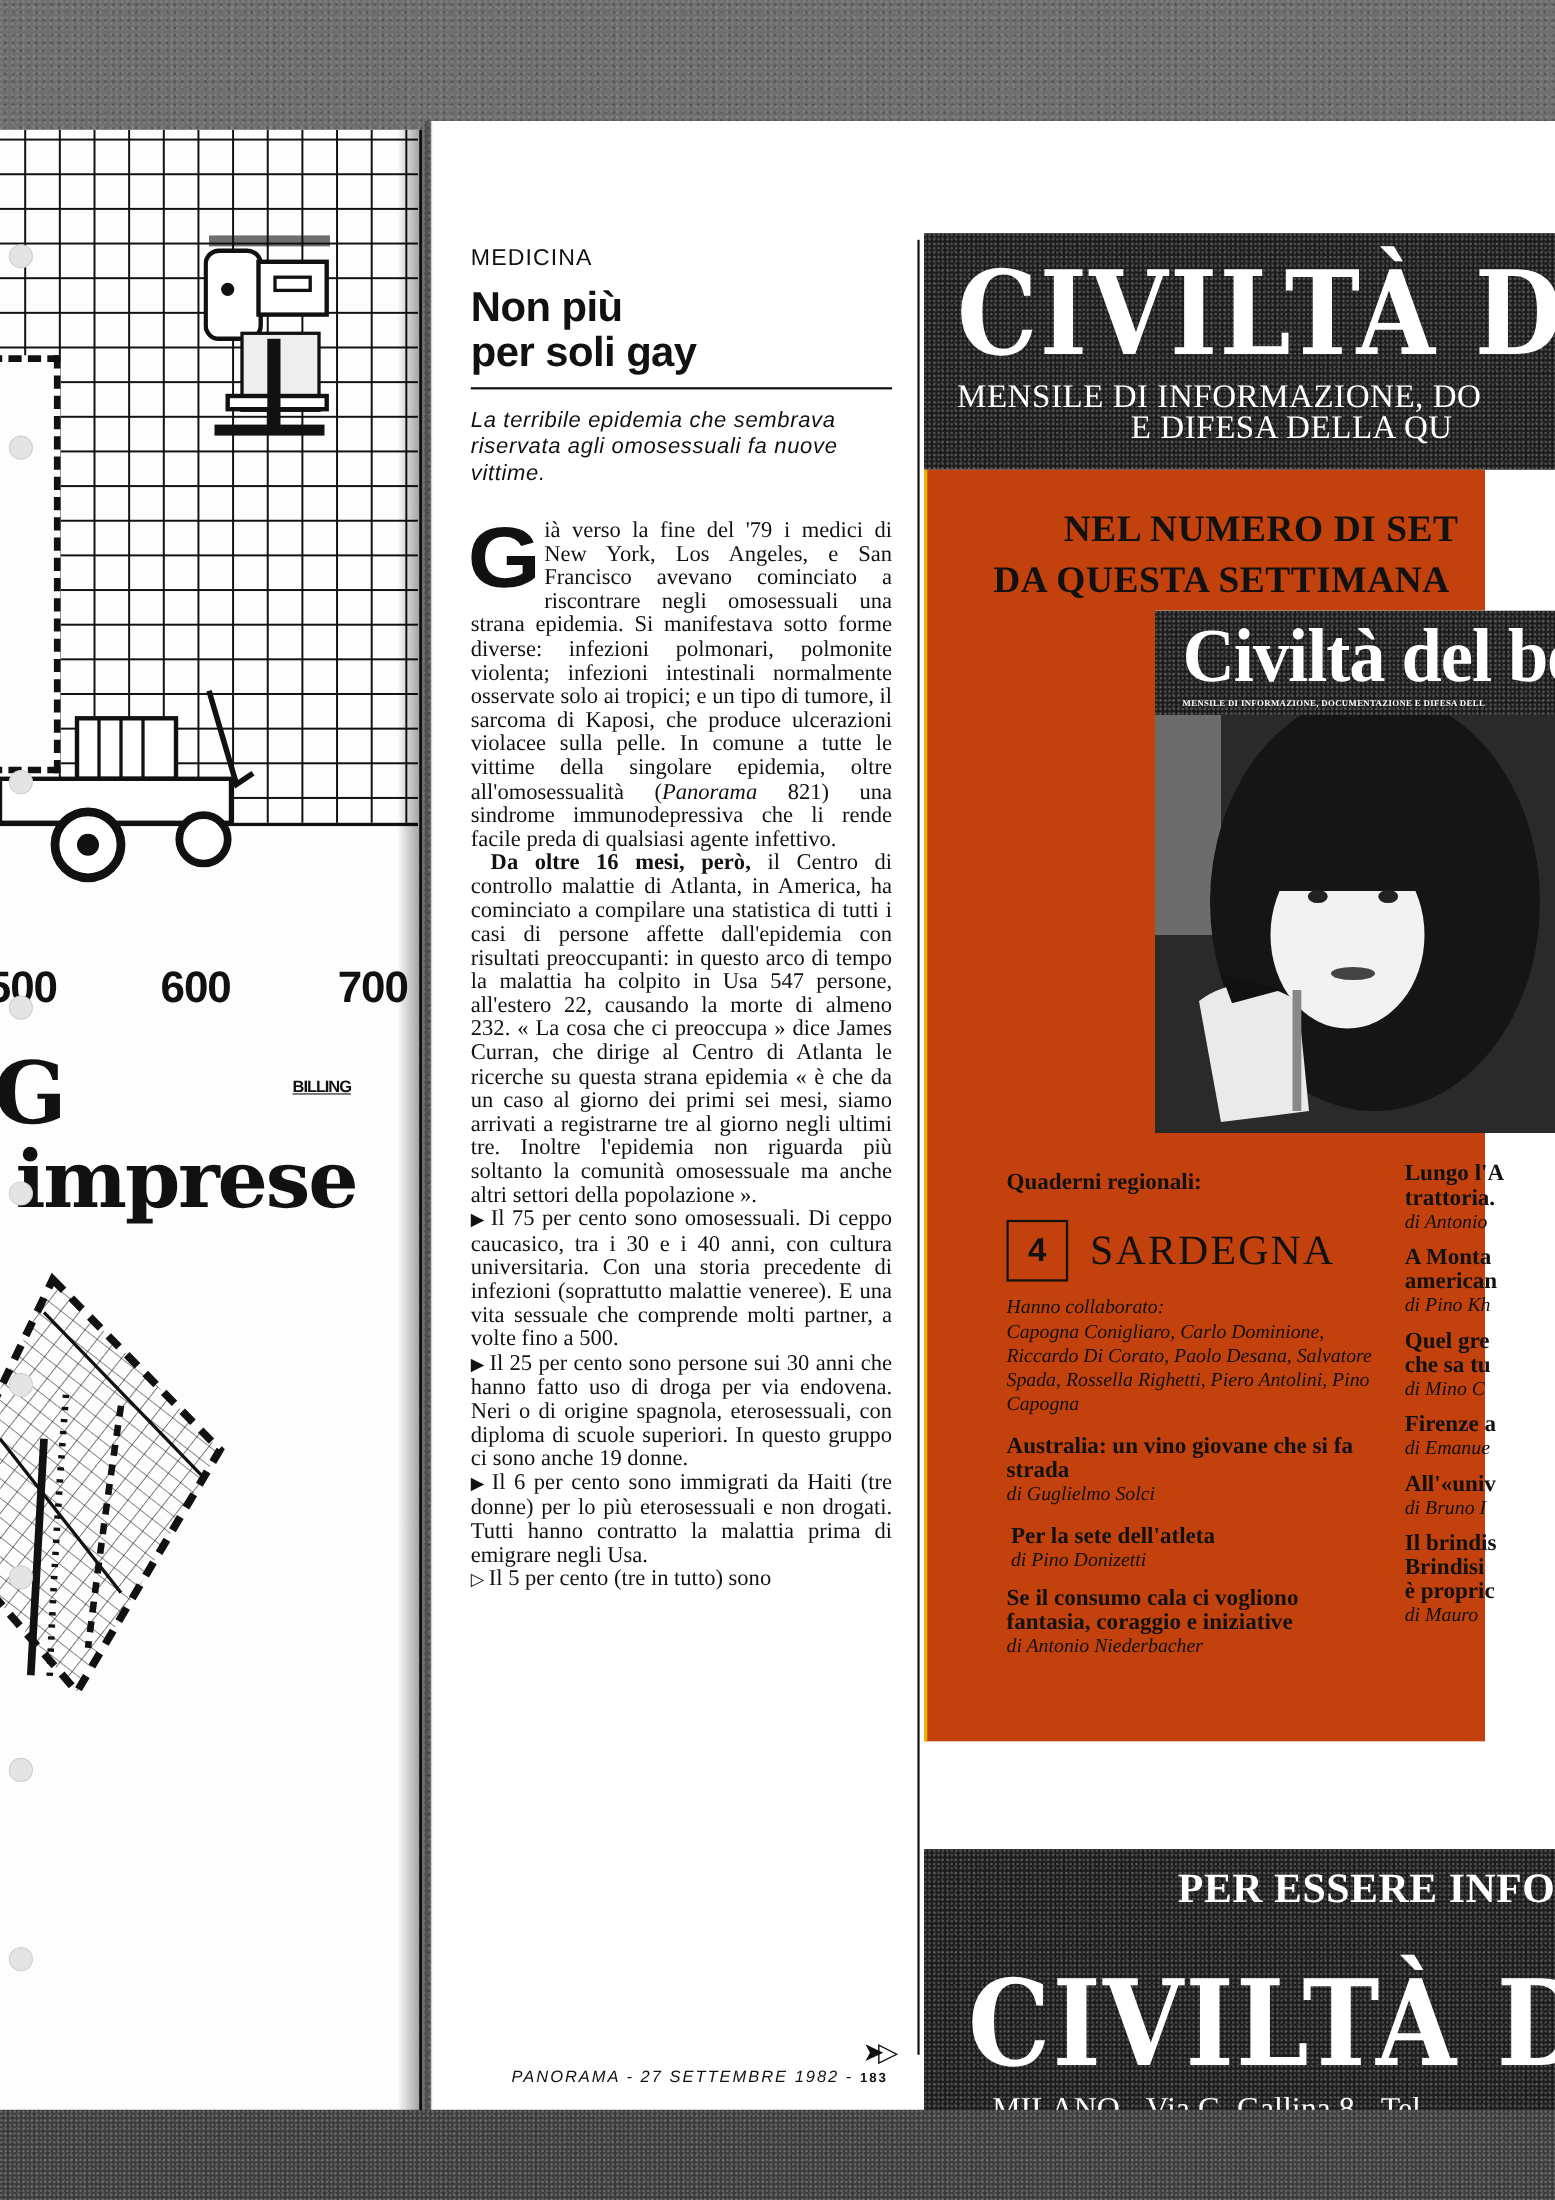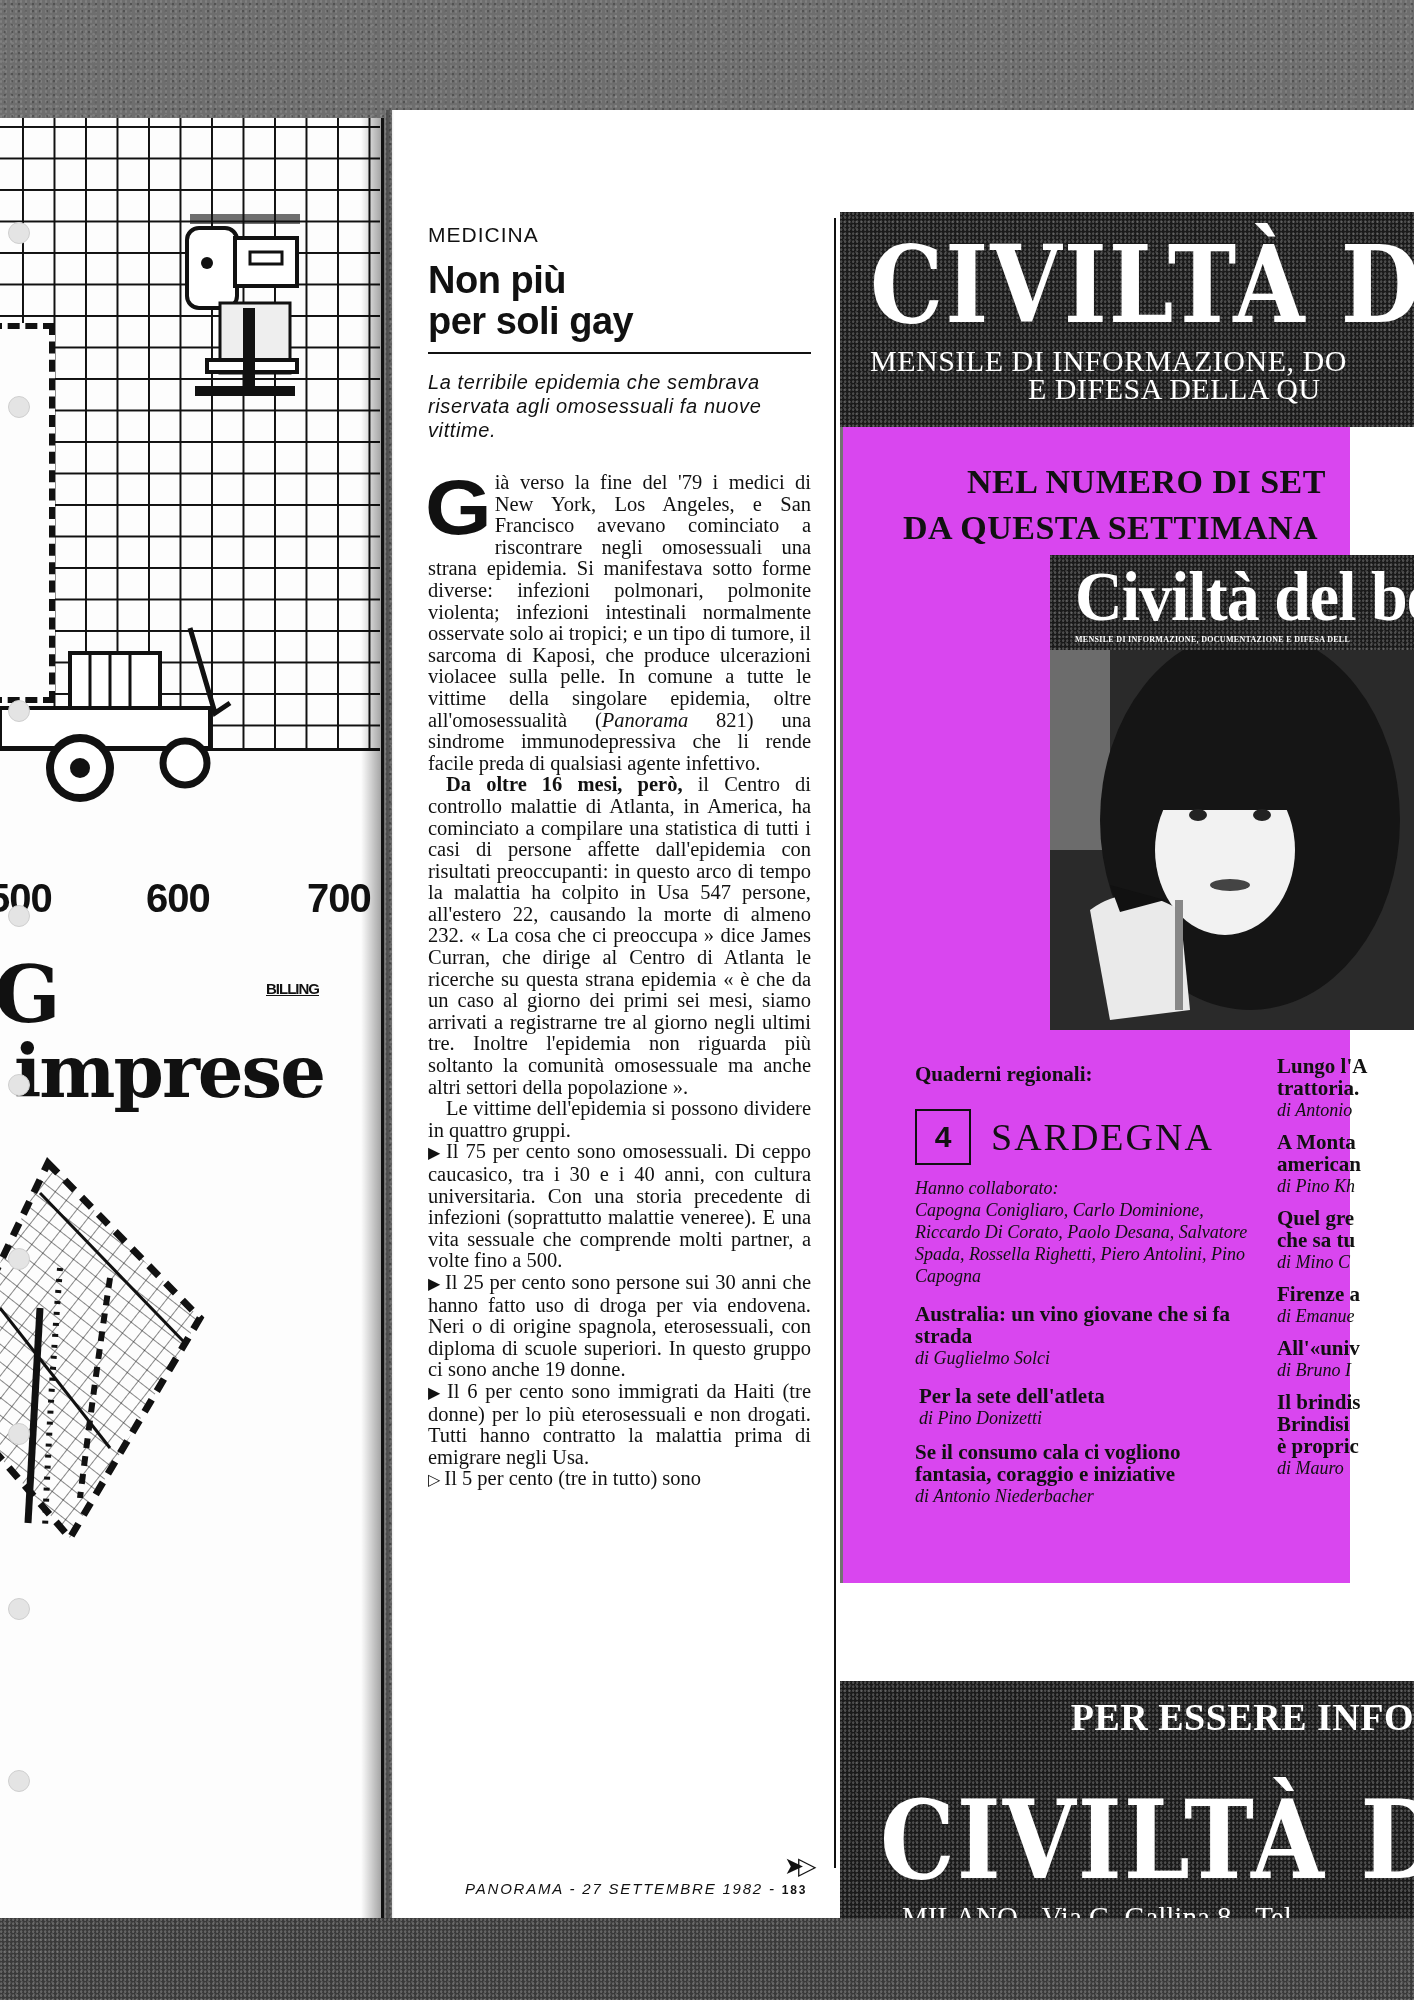--- a/index.html
+++ b/index.html
@@ -131,21 +131,21 @@
     position: absolute; left: 30px; top: 20px; font-family: "DejaVu Serif", serif;
     font-weight: bold; font-size: 92px; letter-spacing: 2px; white-space: nowrap;
     transform: scaleY(1.15); transform-origin: top left; line-height: 1;
   }
   .ad-sub {
     position: absolute; font-family: "Liberation Serif", serif; font-size: 30px;
     white-space: nowrap; letter-spacing: 0.5px;
   }
   .ad-white {
     position: absolute; left: 0; top: 215px; width: 510px; height: 1156px;
-    border-left: 3px solid #737373; background: #d946ef;
+    border-left: 3px solid #eab308; background: #c2410c;
   }
   .ad-headline {
     position: absolute; font-family: "Liberation Serif", serif; font-weight: bold;
     font-size: 34px; white-space: nowrap; letter-spacing: 0.5px;
   }
   .cover {
     position: absolute; left: 207px; top: 343px; width: 367px; height: 475px; overflow: hidden;
     background: #fff;
   }
   .cover-head {
@@ -286,21 +286,20 @@
     <div class="headline-rule"></div>
     <p class="dek">La terribile epidemia che sembrava riservata agli omosessuali fa nuove vittime.</p>
 
     <div class="body-text">
       <p>
         <span class="drop-cap">G</span><span>ià verso la fine del '79 i medici di New York, Los Angeles, e San Francisco avevano cominciato a riscontrare negli omosessuali una strana epidemia. Si manifestava sotto forme diverse: infezioni polmonari, polmonite violenta; infezioni intestinali normalmente osservate solo ai tropici; e un tipo di tumore, il sarcoma di Kaposi, che produce ulcerazioni violacee sulla pelle. In comune a tutte le vittime della singolare epidemia, oltre all'omosessualità (</span><i>Panorama</i><span> 821) una sindrome immunodepressiva che li rende facile preda di qualsiasi agente infettivo.</span>
       </p>
       <p class="indent">
         <span class="b">Da oltre 16 mesi, però,</span><span> il Centro di controllo malattie di Atlanta, in America, ha cominciato a compilare una statistica di tutti i casi di persone affette dall'epidemia con risultati preoccupanti: in questo arco di tempo la malattia ha colpito in Usa 547 persone, all'estero 22, causando la morte di almeno 232. « La cosa che ci preoccupa » dice James Curran, che dirige al Centro di Atlanta le ricerche su questa strana epidemia « è che da un caso al giorno dei primi sei mesi, siamo arrivati a registrarne tre al giorno negli ultimi tre. Inoltre l'epidemia non riguarda più soltanto la comunità omosessuale ma anche altri settori della popolazione ».</span>
       </p>
-      <p class="indent">Le vittime dell'epidemia si possono dividere in quattro gruppi.</p>
       <p><span class="bullet">▶</span><span>Il 75 per cento sono omosessuali. Di ceppo caucasico, tra i 30 e i 40 anni, con cultura universitaria. Con una storia precedente di infezioni (soprattutto malattie veneree). E una vita sessuale che comprende molti partner, a volte fino a 500.</span></p>
       <p><span class="bullet">▶</span><span>Il 25 per cento sono persone sui 30 anni che hanno fatto uso di droga per via endovena. Neri o di origine spagnola, eterosessuali, con diploma di scuole superiori. In questo gruppo ci sono anche 19 donne.</span></p>
       <p><span class="bullet">▶</span><span>Il 6 per cento sono immigrati da Haiti (tre donne) per lo più eterosessuali e non drogati. Tutti hanno contratto la malattia prima di emigrare negli Usa.</span></p>
       <p><span class="bullet">▷</span><span>Il 5 per cento (tre in tutto) sono</span></p>
     </div>
   </div>
 
   <span class="continue-icon">➤▷</span>
   <div class="footer">
     <span>PANORAMA</span> - <span>27 SETTEMBRE 1982</span> - <span class="pg">183</span>

